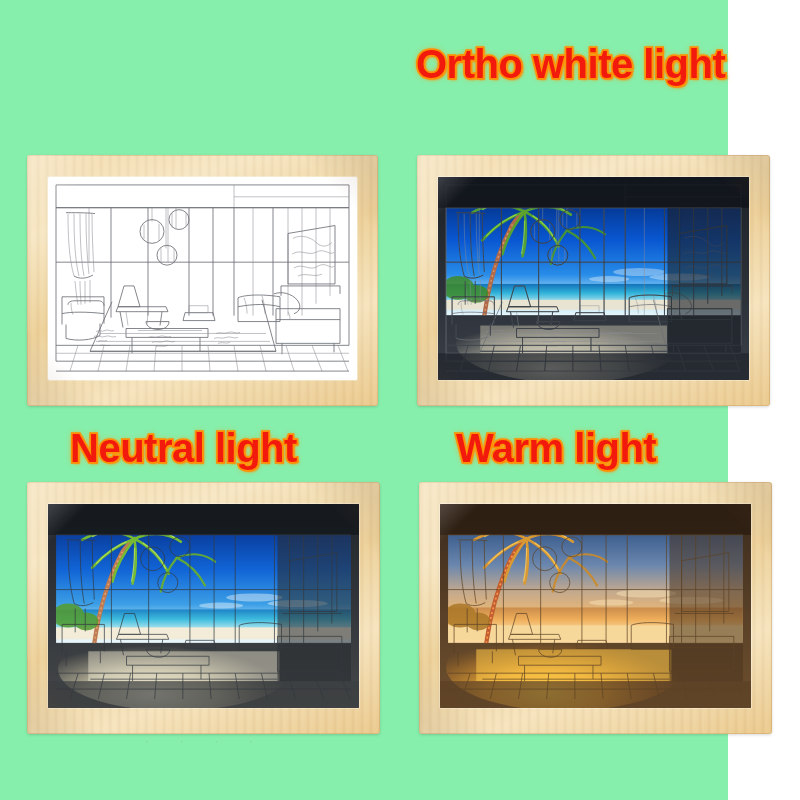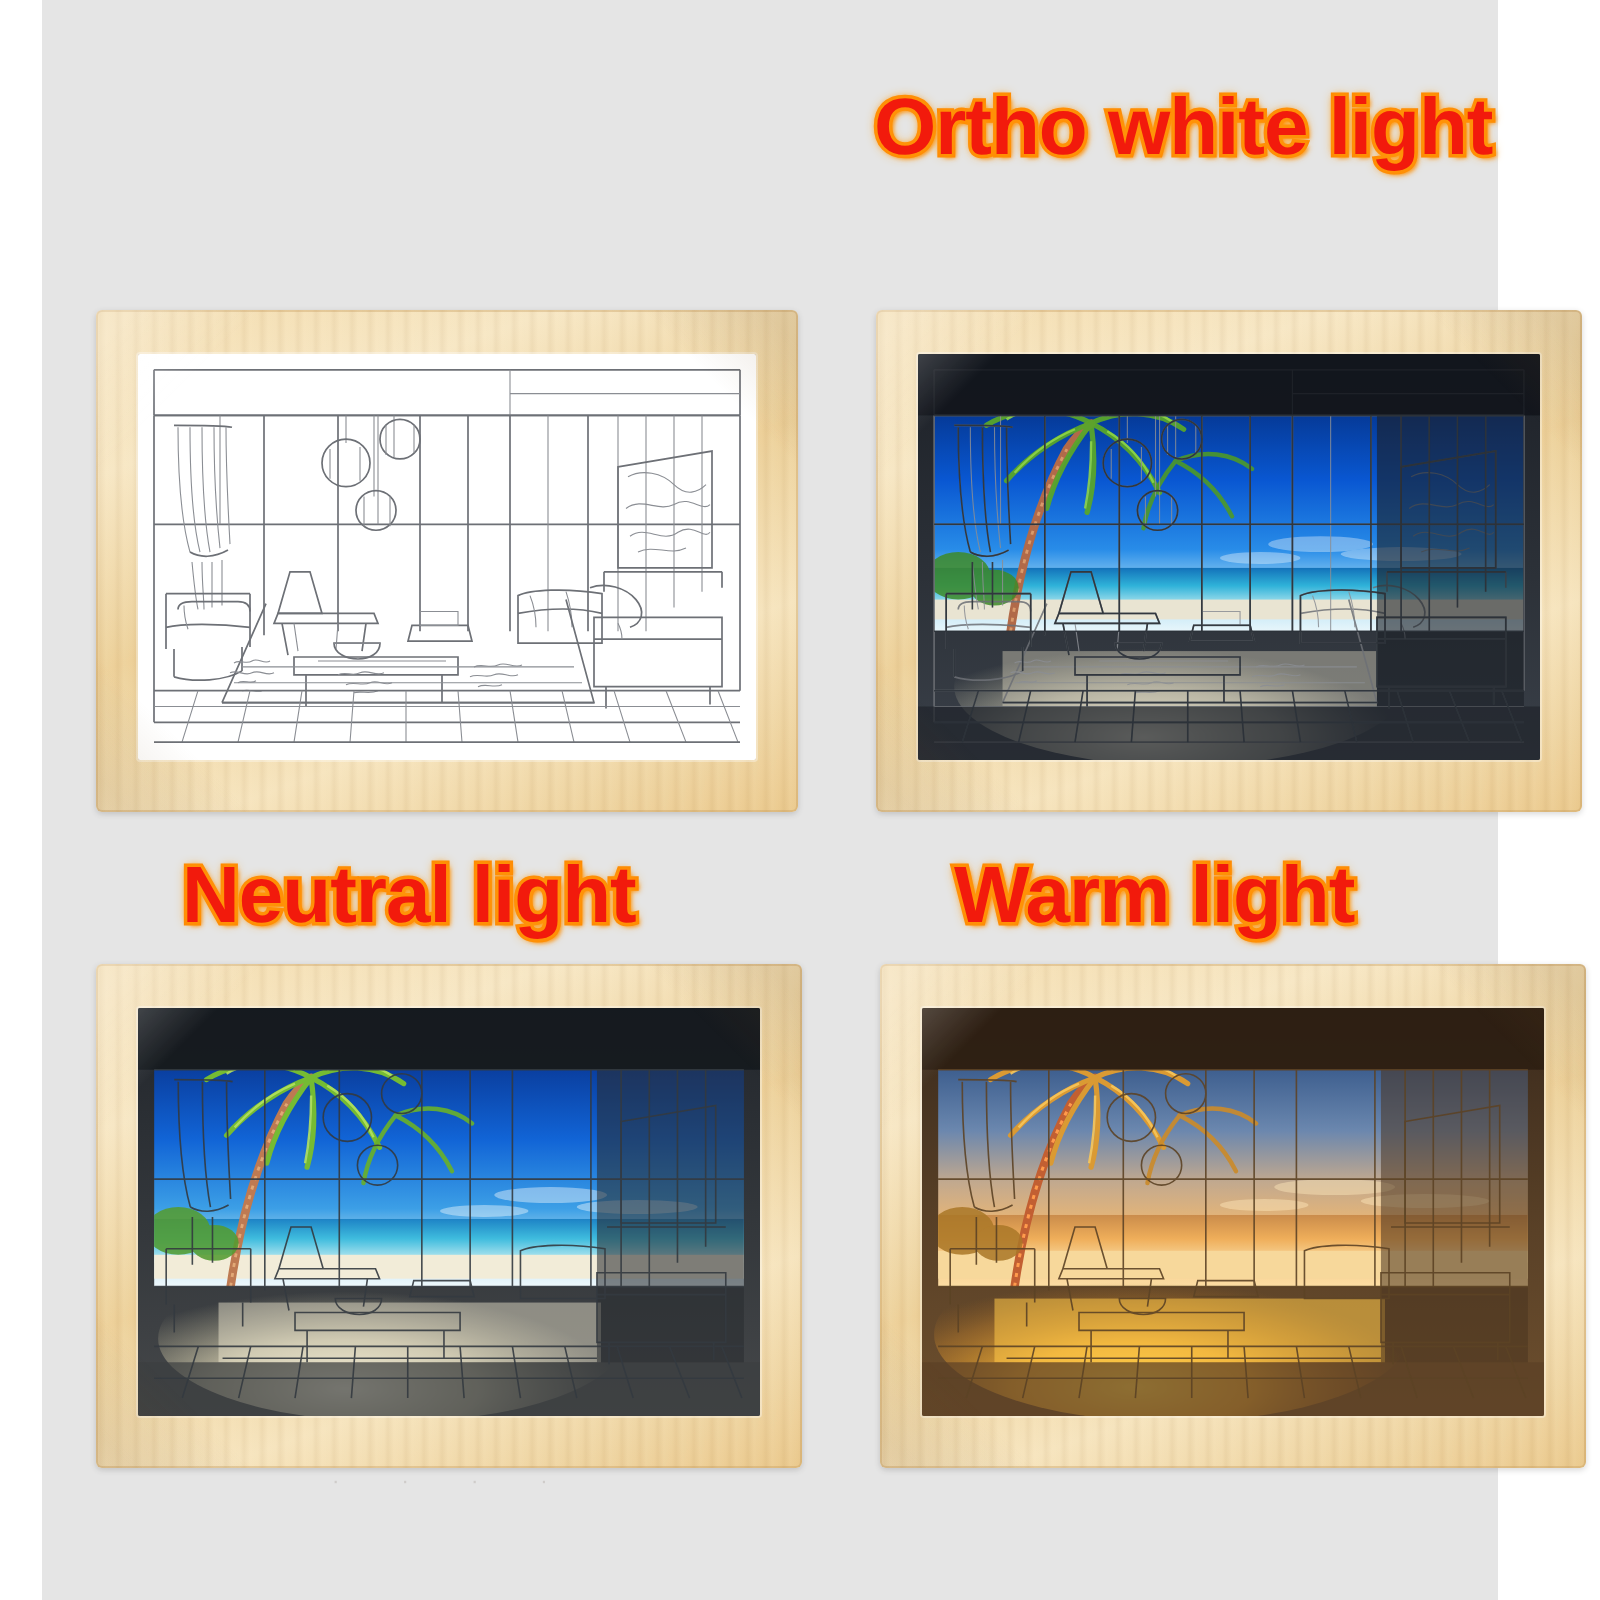--- a/index.html
+++ b/index.html
@@ -2,21 +2,21 @@
 <html><head>
 <meta charset="utf-8">
 <style>
   * { box-sizing: border-box; margin: 0; padding: 0; }
   html, body {
     width: 800px; height: 800px;
     background: #ffffff;
     font-family: "Liberation Sans", sans-serif;
     overflow: hidden;
   }
-  #stage { position: relative; width: 728px; height: 800px; background:#e5e5e5;margin-left:21px; }
+  #stage { position: relative; width: 728px; height: 800px; background:#86efac; }
 
   
   .mode-label {
     position: absolute;
     font-family: "Liberation Sans", sans-serif;
     font-weight: bold;
     font-size: 40px;
     line-height: 1;
     letter-spacing: -0.5px;
     color: #F21A0C;

